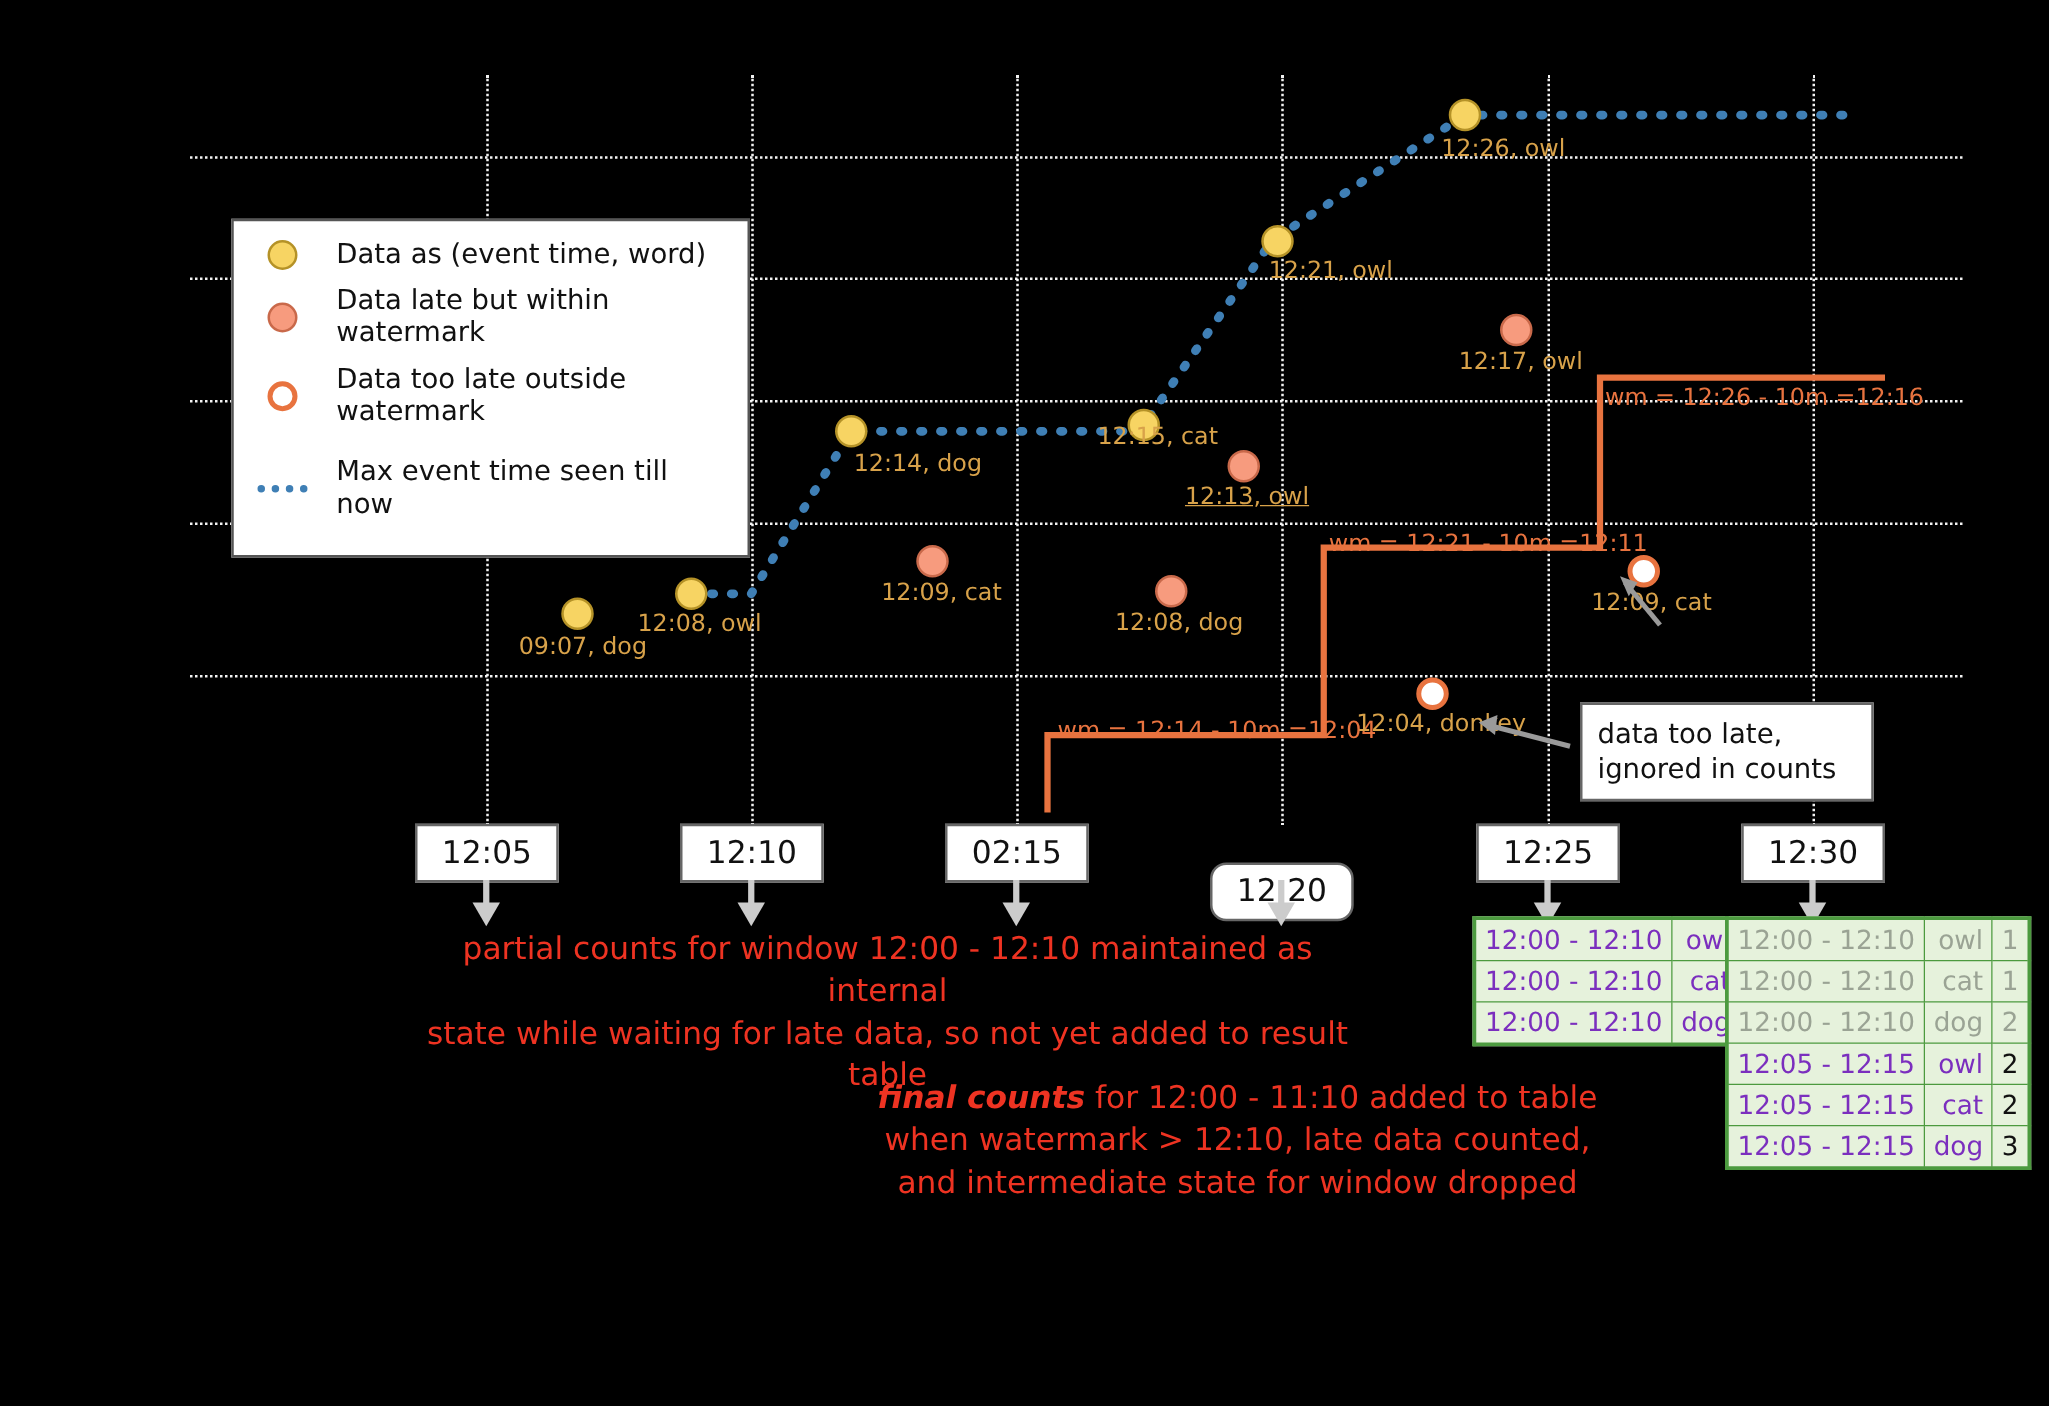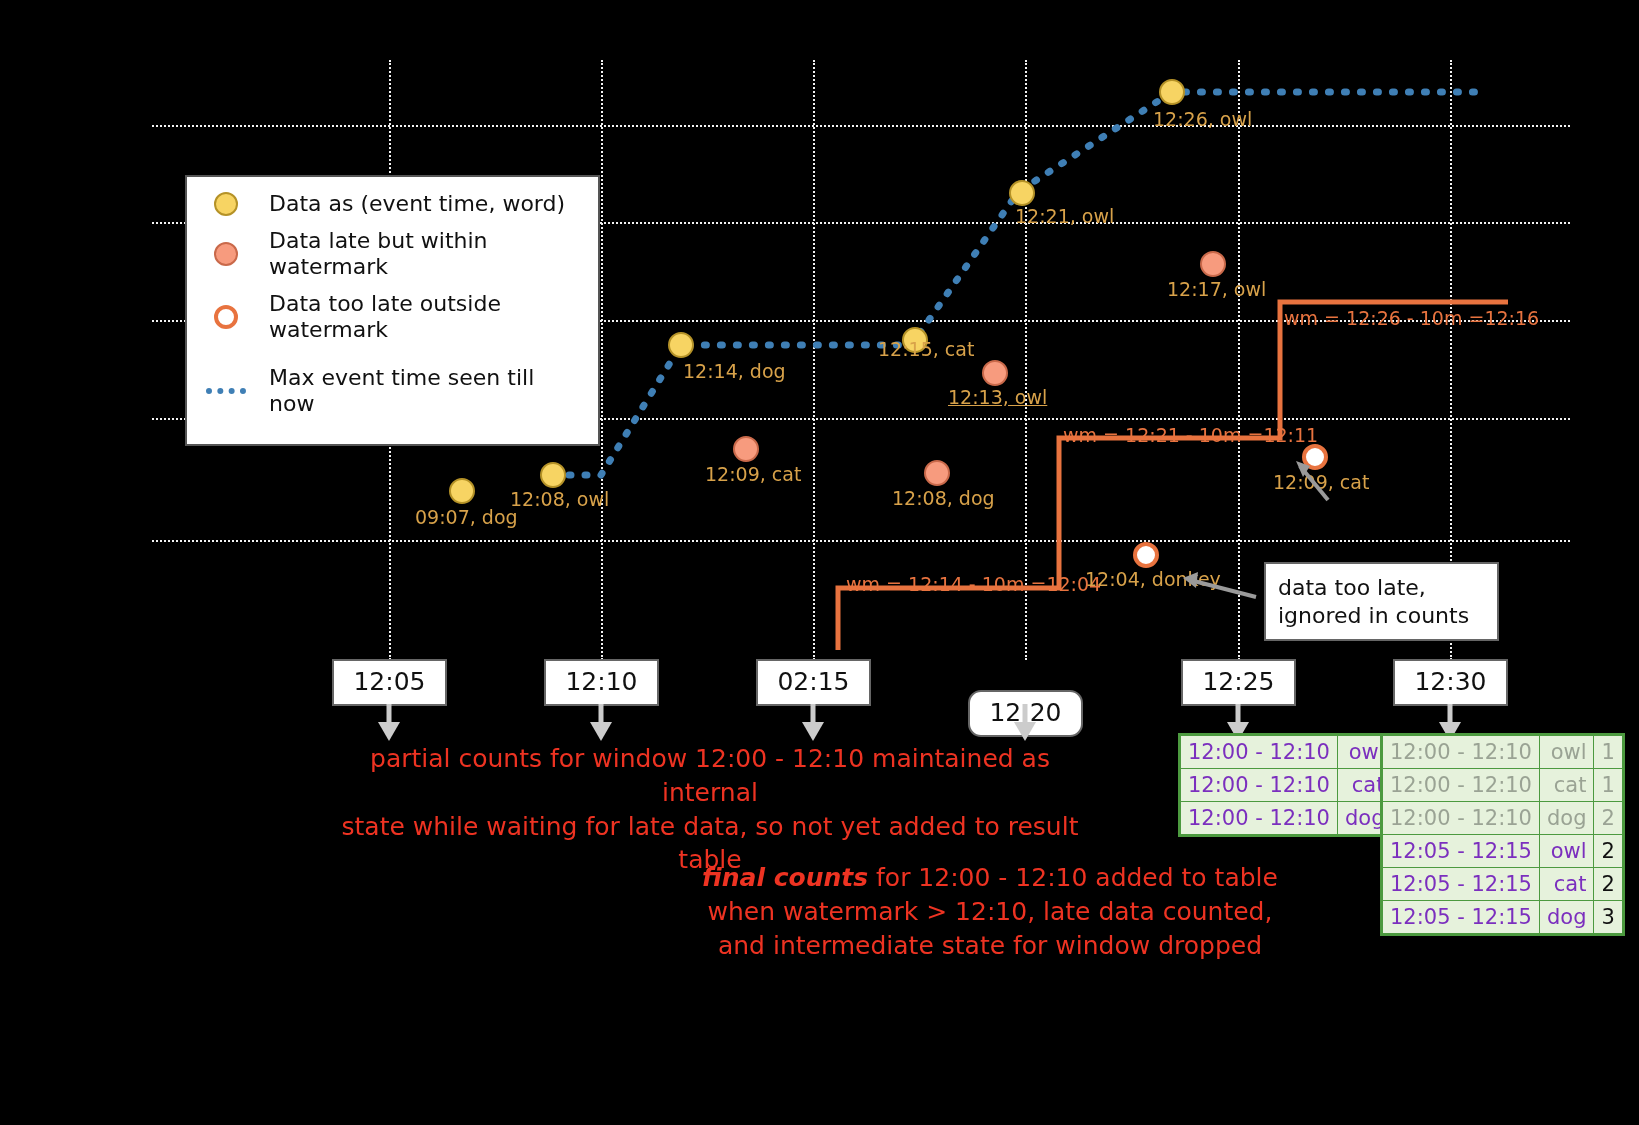--- a/index.html
+++ b/index.html
@@ -322,21 +322,21 @@
     <div>ignored in counts</div>
   </div>
 
   <div class="redtext" style="left:330px; top:742px; width:760px;">
     <div>partial counts for window 12:00 - 12:10 maintained as internal</div>
     <div>state while waiting for late data, so not yet added  to result table</div>
   </div>
 
   <div class="redtext" style="left:700px; top:861px; width:580px;">
     <div>
-      <i>final counts</i><span> for 12:00 - 12:10 added to table</span>
+      <i>final counts</i><span> for 12:00 - 11:10 added to table</span>
     </div>
     <div>when watermark &gt; 12:10, late data counted,</div>
     <div>and intermediate state for window dropped</div>
   </div>
 
   <table class="rtable" style="left:1178px; top:733px;">
     <tbody>
         <tr>
       <td class="win">12:00 - 12:10</td>
       <td class="word">owl</td>

